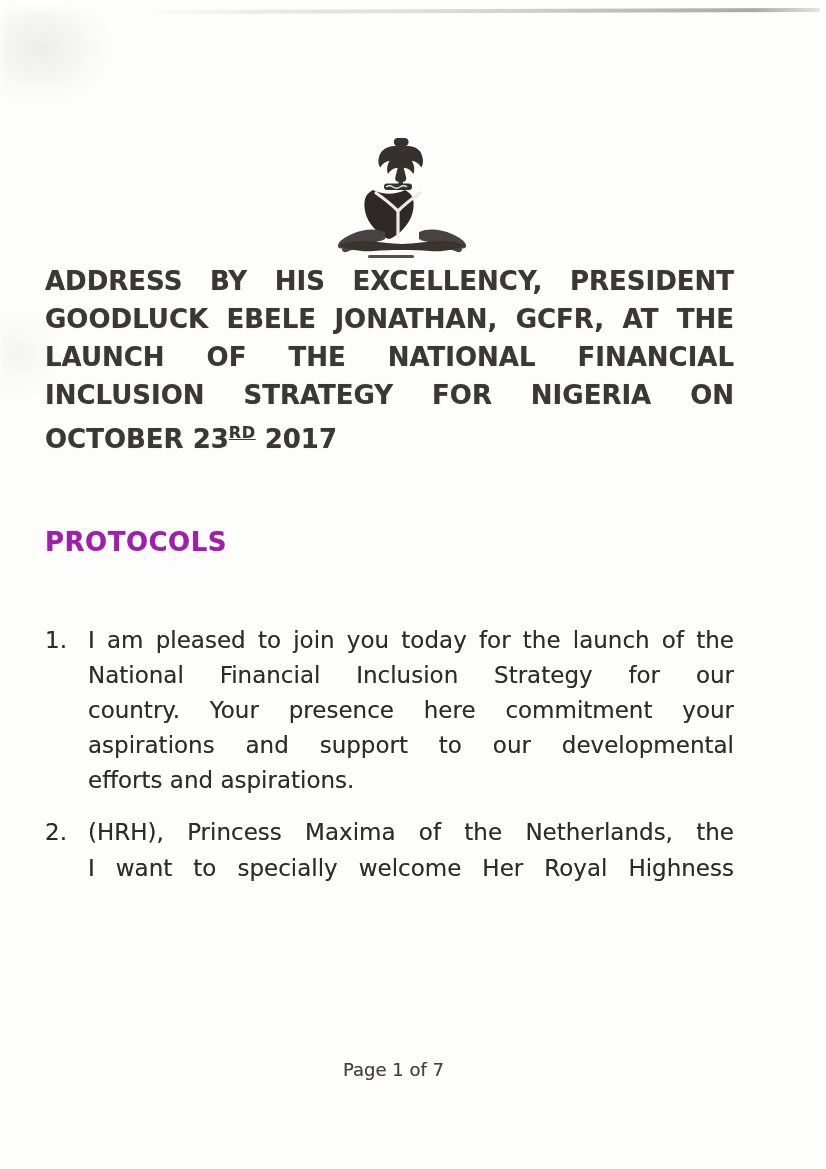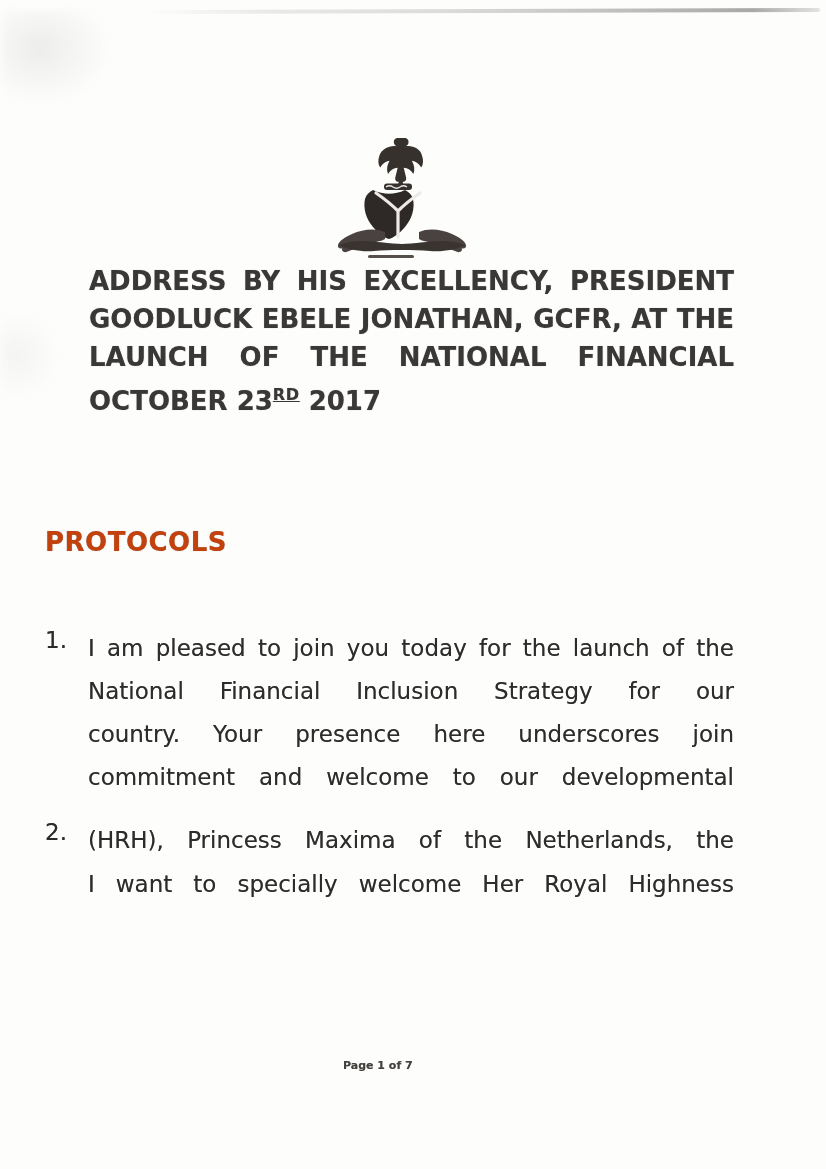--- a/index.html
+++ b/index.html
@@ -63,38 +63,37 @@
     font-size: 26px;
     line-height: 38px;
     font-weight: bold;
     color: #3a3837;
     text-shadow: 0 0 0.8px rgba(58,56,55,0.55);
   }
   .t-line {
     text-align: justify;
     text-align-last: justify;
     text-justify: inter-word;
-    margin-left: 44px;
   }
   .t-line.last { text-align-last: left; }
   .sup {
     font-size: 0.62em;
     vertical-align: super;
     letter-spacing: 0.5px;
     text-decoration: underline;
   }
 
   
   .protocols {
     position: absolute;
     left: 45px; top: 523px;
     font-size: 26px;
     line-height: 38px;
     font-weight: bold;
-    color: #c2410c;
+    color: #a21caf;
     letter-spacing: 0.5px;
     text-shadow: 0 0 0.8px rgba(58,56,55,0.55);
   }
 
   
   .para {
     position: absolute;
     left: 45px;
     width: 689px;
     display: flex;
@@ -103,30 +102,29 @@
     text-shadow: 0 0 0.6px rgba(45,44,43,0.5);
   }
   .para1 { top: 623px; line-height: 35px; }
   .para2 { top: 814px; line-height: 36px; }
   .num { width: 43px; flex: none; }
   .pbody { flex: 1; min-width: 0; }
   .p-line {
     text-align: justify;
     text-align-last: justify;
     text-justify: inter-word;
-    margin-top: 8px;
   }
   .p-line.last { text-align-last: left; }
 
   
   .footer {
     position: absolute;
     left: 343px; top: 1059px;
-    font-size: 11px;
-    font-weight: bold;
+    font-size: 18px;
+    font-weight: normal;
     color: #44403e;
     text-shadow: 0 0 0.5px rgba(68,64,62,0.5);
   }
 </style>
 </head>
 <body>
 
 <div class="page">
 
   <div class="streak"></div>
@@ -154,32 +152,34 @@
       <path fill="#3a3431" d="M6 108c14-6 32-4 42-2.7 9 1.2 16 1.7 21 1.7s12-.5 21-1.7c10-1.3 28-3.3 42 2.7-9 5-23 7-35 6-9-.8-17-1.1-28-1.1s-19 .3-28 1.1c-12 1-26-1-35-6z"></path>
 
       <rect x="35" y="118" width="46" height="3" rx="1.5" fill="#56504c"></rect>
     </svg>
   </div>
 
   <div class="title">
     <div class="t-line">ADDRESS BY HIS EXCELLENCY, PRESIDENT</div>
     <div class="t-line">GOODLUCK EBELE JONATHAN, GCFR, AT THE</div>
     <div class="t-line">LAUNCH OF THE NATIONAL FINANCIAL</div>
+    <div class="t-line">INCLUSION STRATEGY FOR NIGERIA ON</div>
     <div class="t-line last"><span>OCTOBER 23</span><span class="sup">RD</span><span> 2017</span></div>
   </div>
 
   <div class="protocols">PROTOCOLS</div>
 
   <div class="para para1">
     <div class="num">1.</div>
     <div class="pbody">
       <div class="p-line">I am pleased to join you today for the launch of the</div>
       <div class="p-line">National Financial Inclusion Strategy for our</div>
-      <div class="p-line">country. Your presence here underscores join</div>
-      <div class="p-line">commitment and welcome to our developmental</div>
+      <div class="p-line">country. Your presence here commitment your</div>
+      <div class="p-line">aspirations and support to our developmental</div>
+      <div class="p-line last">efforts and aspirations.</div>
     </div>
   </div>
 
   <div class="para para2">
     <div class="num">2.</div>
     <div class="pbody">
       <div class="p-line">(HRH), Princess Maxima of the Netherlands, the</div>
       <div class="p-line">I want to specially welcome Her Royal Highness</div>
     </div>
   </div>

